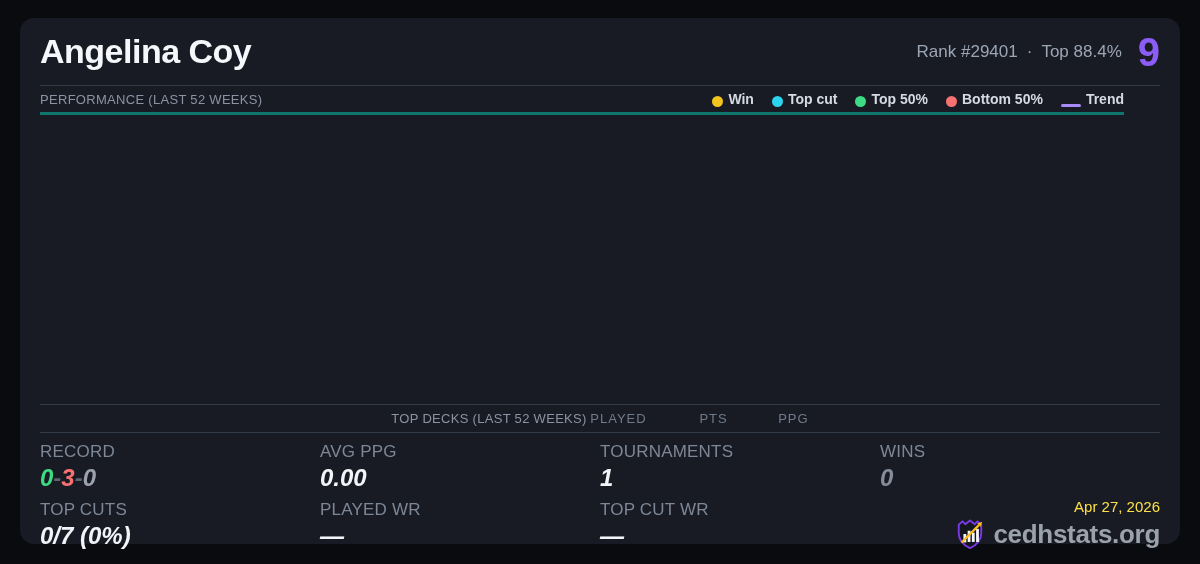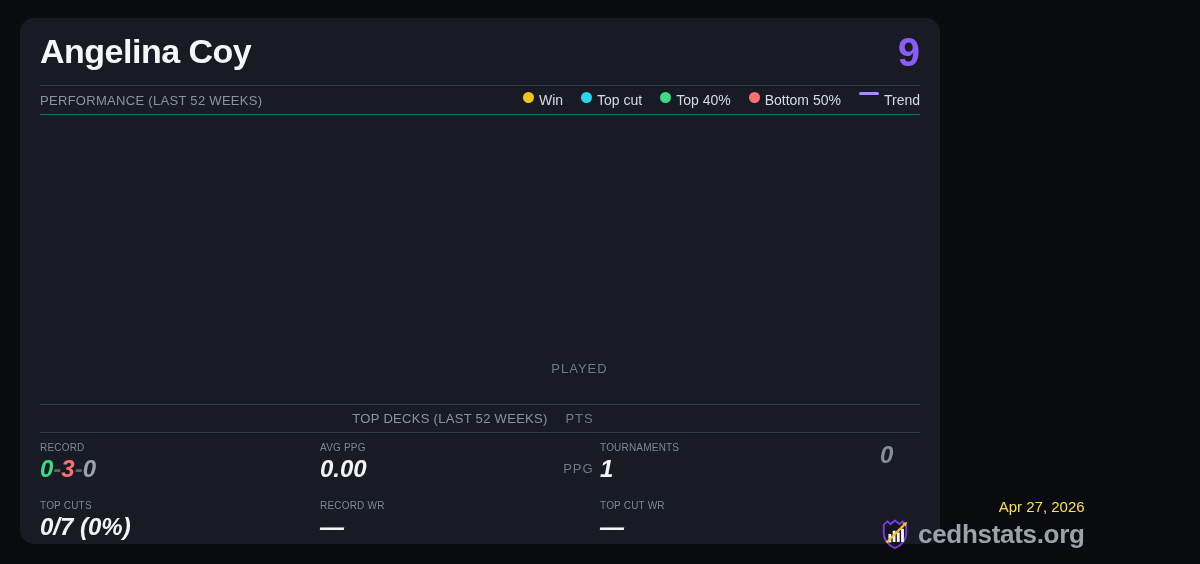--- a/index.html
+++ b/index.html
@@ -1,85 +1,90 @@
 <!DOCTYPE html>
 <html><head>
 <meta charset="utf-8">
 <style>
   * { margin:0; padding:0; box-sizing:border-box; }
   html,body { width:1200px; height:564px; background:#0a0b0f; overflow:hidden;
               font-family:"Liberation Sans","DejaVu Sans",sans-serif; }
-  .card { position:absolute; left:20px; top:18px; width:920px; height:526px;
+  .card { position:absolute; left:20px; top:18px; width:1160px; height:526px;
           background:#181b24; border-radius:14px; padding:0 20px; }
 
   
   .card-header { height:68px; display:flex; align-items:center; justify-content:space-between;
                  border-bottom:1px solid #333a48; }
   .title { font-size:34px; font-weight:bold; color:#f5f7fa; letter-spacing:-0.5px; }
   .header-right { display:flex; align-items:center; gap:16px; }
   .rank-line { font-size:17px; color:#9ba6b5; display:flex; gap:9px; align-items:center; }
   .score { font-size:40px; font-weight:bold; line-height:1; }
 
   
-  .perf-header { height:29px; display:flex; align-items:center;
-                 justify-content:space-between; border-bottom:1px solid #0f766e; }
+  .perf-header { height:29px; margin-right:36px; display:flex; align-items:center;
+                 justify-content:space-between; border-bottom:3px solid #0f766e; }
   .section-heading { font-size:13px; color:#8b93a2; letter-spacing:0.3px; }
   .legend { display:flex; align-items:center; gap:18px; }
-  .legend-item { display:flex; align-items:flex-start; gap:5px; font-size:14px; color:#d6dae2; }
+  .legend-item { display:flex; align-items:flex-end; gap:5px; font-size:14px; color:#d6dae2;font-weight:bold; }
   .dot { width:11px; height:11px; border-radius:50%; }
   .trend-swatch { width:20px; height:3px; border-radius:2px; }
 
   
   .chart-area { height:290px; border-bottom:1px solid #333a48; position:relative; }
 
   
   .topdecks-header { height:28px; display:flex; align-items:center; justify-content:center;
                      border-bottom:1px solid #333a48; }
-  .topdecks-cols { display:flex; gap:35px;flex-direction:column; }
+  .topdecks-cols { display:flex; gap:35px; }
   .td-col { font-size:13px; color:#717a8a; letter-spacing:1px; text-align:right; }
   .td-col.c1 { width:60px; } .td-col.c2 { width:46px; } .td-col.c3 { width:46px; }
 
   
   .stats-grid { display:grid; grid-template-columns:280px 280px 280px 1fr;
                 grid-template-rows:58px 50px; padding-top:9px; }
-  .stat-label { font-size:10px; color:#7e8796; letter-spacing:0.2px; margin-bottom:3px; }
+  .stat-label { font-size:17px; color:#7e8796; letter-spacing:0.2px; margin-bottom:3px; }
   .stat-value { font-size:24px; font-weight:bold; color:#f2f4f8; line-height:1.1;font-style:italic; }
 
   .footer-cell { grid-column:4; grid-row:2; display:flex; flex-direction:column;
                  align-items:flex-end; justify-content:flex-end; gap:3px; }
   .date { font-size:15px; color:#fde047; }
   .brand { display:flex; align-items:center; gap:8px; }
   .brand-text { font-size:26px; font-weight:bold; color:#9aa2ac; letter-spacing:-0.3px; }
 </style>
 </head>
 <body>
 
 <div class="card">
 
   <div class="card-header">
     <div class="title">Angelina Coy</div>
     <div class="header-right">
+      <div class="rank-line">
+        <span>Rank #29401</span>
+        <span>·</span>
+        <span>Top 88.4%</span>
+      </div>
       <div class="score" style="color: rgb(139, 92, 246);">9</div>
     </div>
   </div>
 
   <div class="perf-header">
     <div class="section-heading">PERFORMANCE (LAST 52 WEEKS)</div>
     <div class="legend">
       <div class="legend-item">
         <span class="dot" style="background: rgb(242, 196, 29);"></span>
         <span>Win</span>
       </div>
       <div class="legend-item">
         <span class="dot" style="background: rgb(44, 212, 238);"></span>
         <span>Top cut</span>
       </div>
       <div class="legend-item">
         <span class="dot" style="background: rgb(61, 220, 132);"></span>
-        <span>Top 40%</span>
+        <span>Top 50%</span>
       </div>
       <div class="legend-item">
         <span class="dot" style="background: rgb(248, 113, 113);"></span>
         <span>Bottom 50%</span>
       </div>
       <div class="legend-item">
         <span class="trend-swatch" style="background: rgb(167, 139, 250);"></span>
         <span>Trend</span>
       </div>
     </div>
@@ -109,30 +114,31 @@
       <div class="stat-label">AVG PPG</div>
       <div class="stat-value">0.00</div>
     </div>
 
     <div>
       <div class="stat-label">TOURNAMENTS</div>
       <div class="stat-value">1</div>
     </div>
 
     <div>
+      <div class="stat-label">WINS</div>
       <div class="stat-value" style="color: rgb(132, 141, 153);">0</div>
     </div>
 
     <div>
       <div class="stat-label">TOP CUTS</div>
       <div class="stat-value">0/7 (0%)</div>
     </div>
 
     <div>
-      <div class="stat-label">RECORD WR</div>
+      <div class="stat-label">PLAYED WR</div>
       <div class="stat-value">—</div>
     </div>
 
     <div>
       <div class="stat-label">TOP CUT WR</div>
       <div class="stat-value">—</div>
     </div>
 
     <div class="footer-cell">
       <div class="date">Apr 27, 2026</div>

